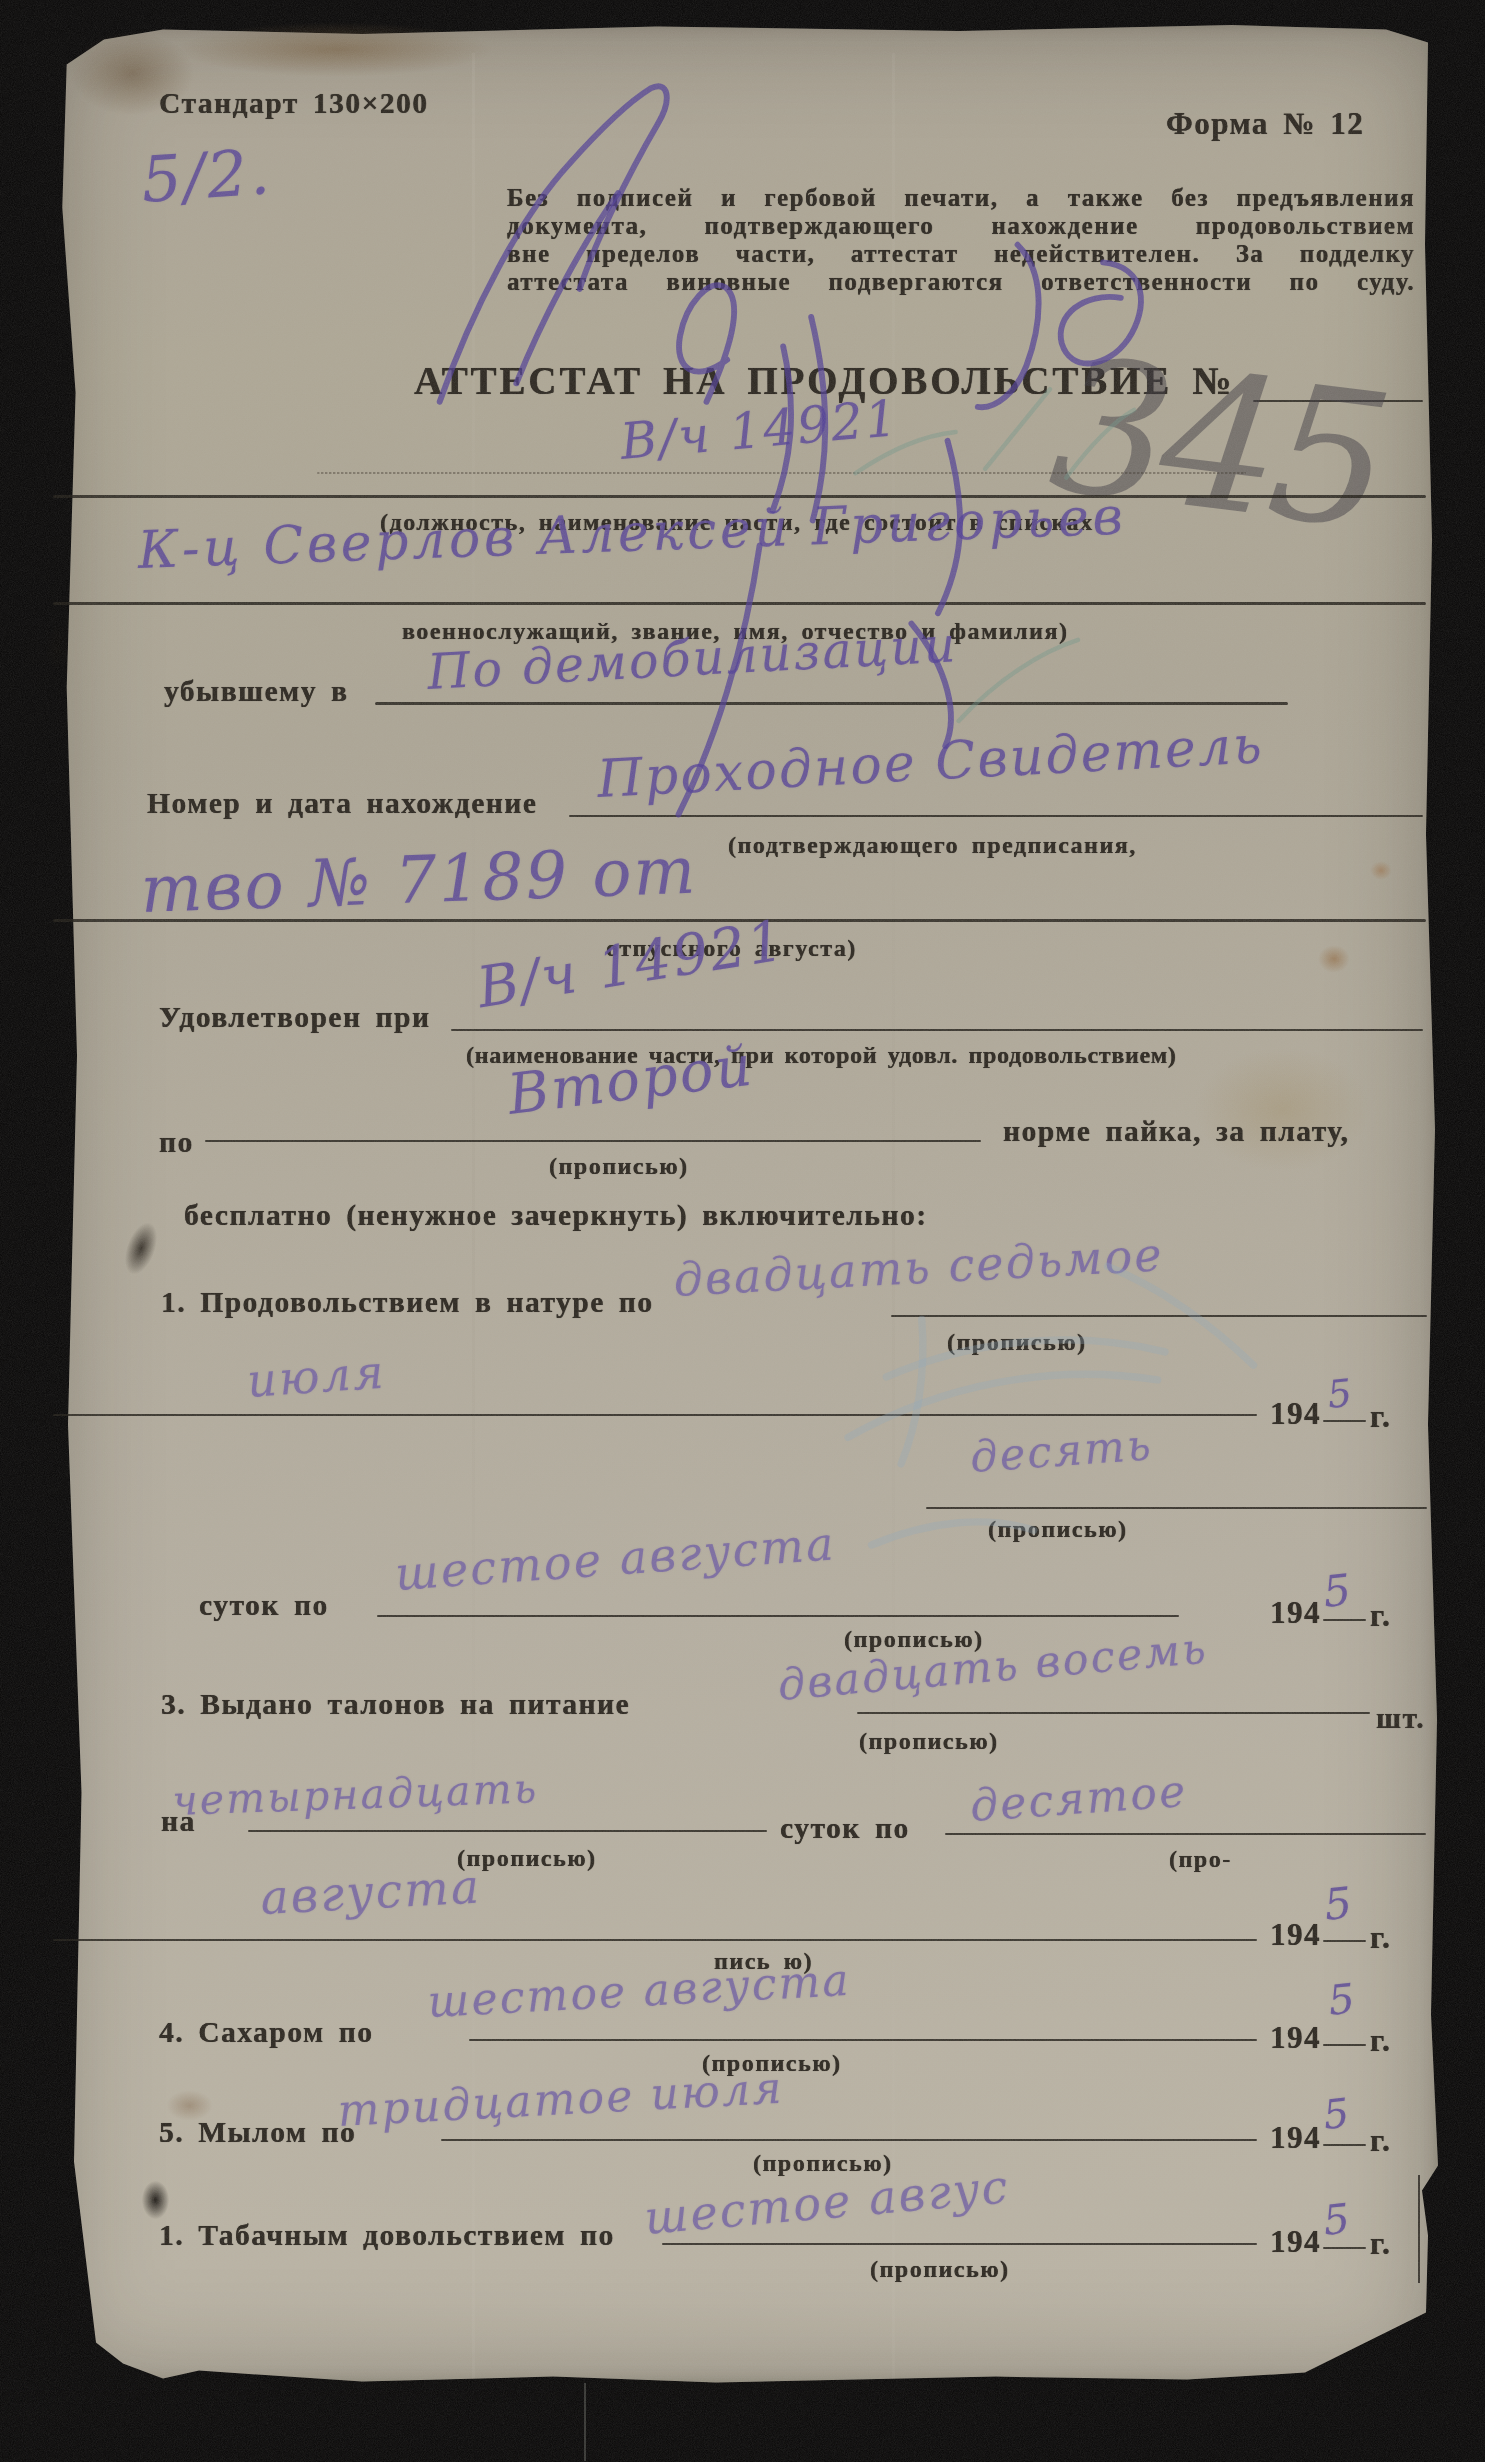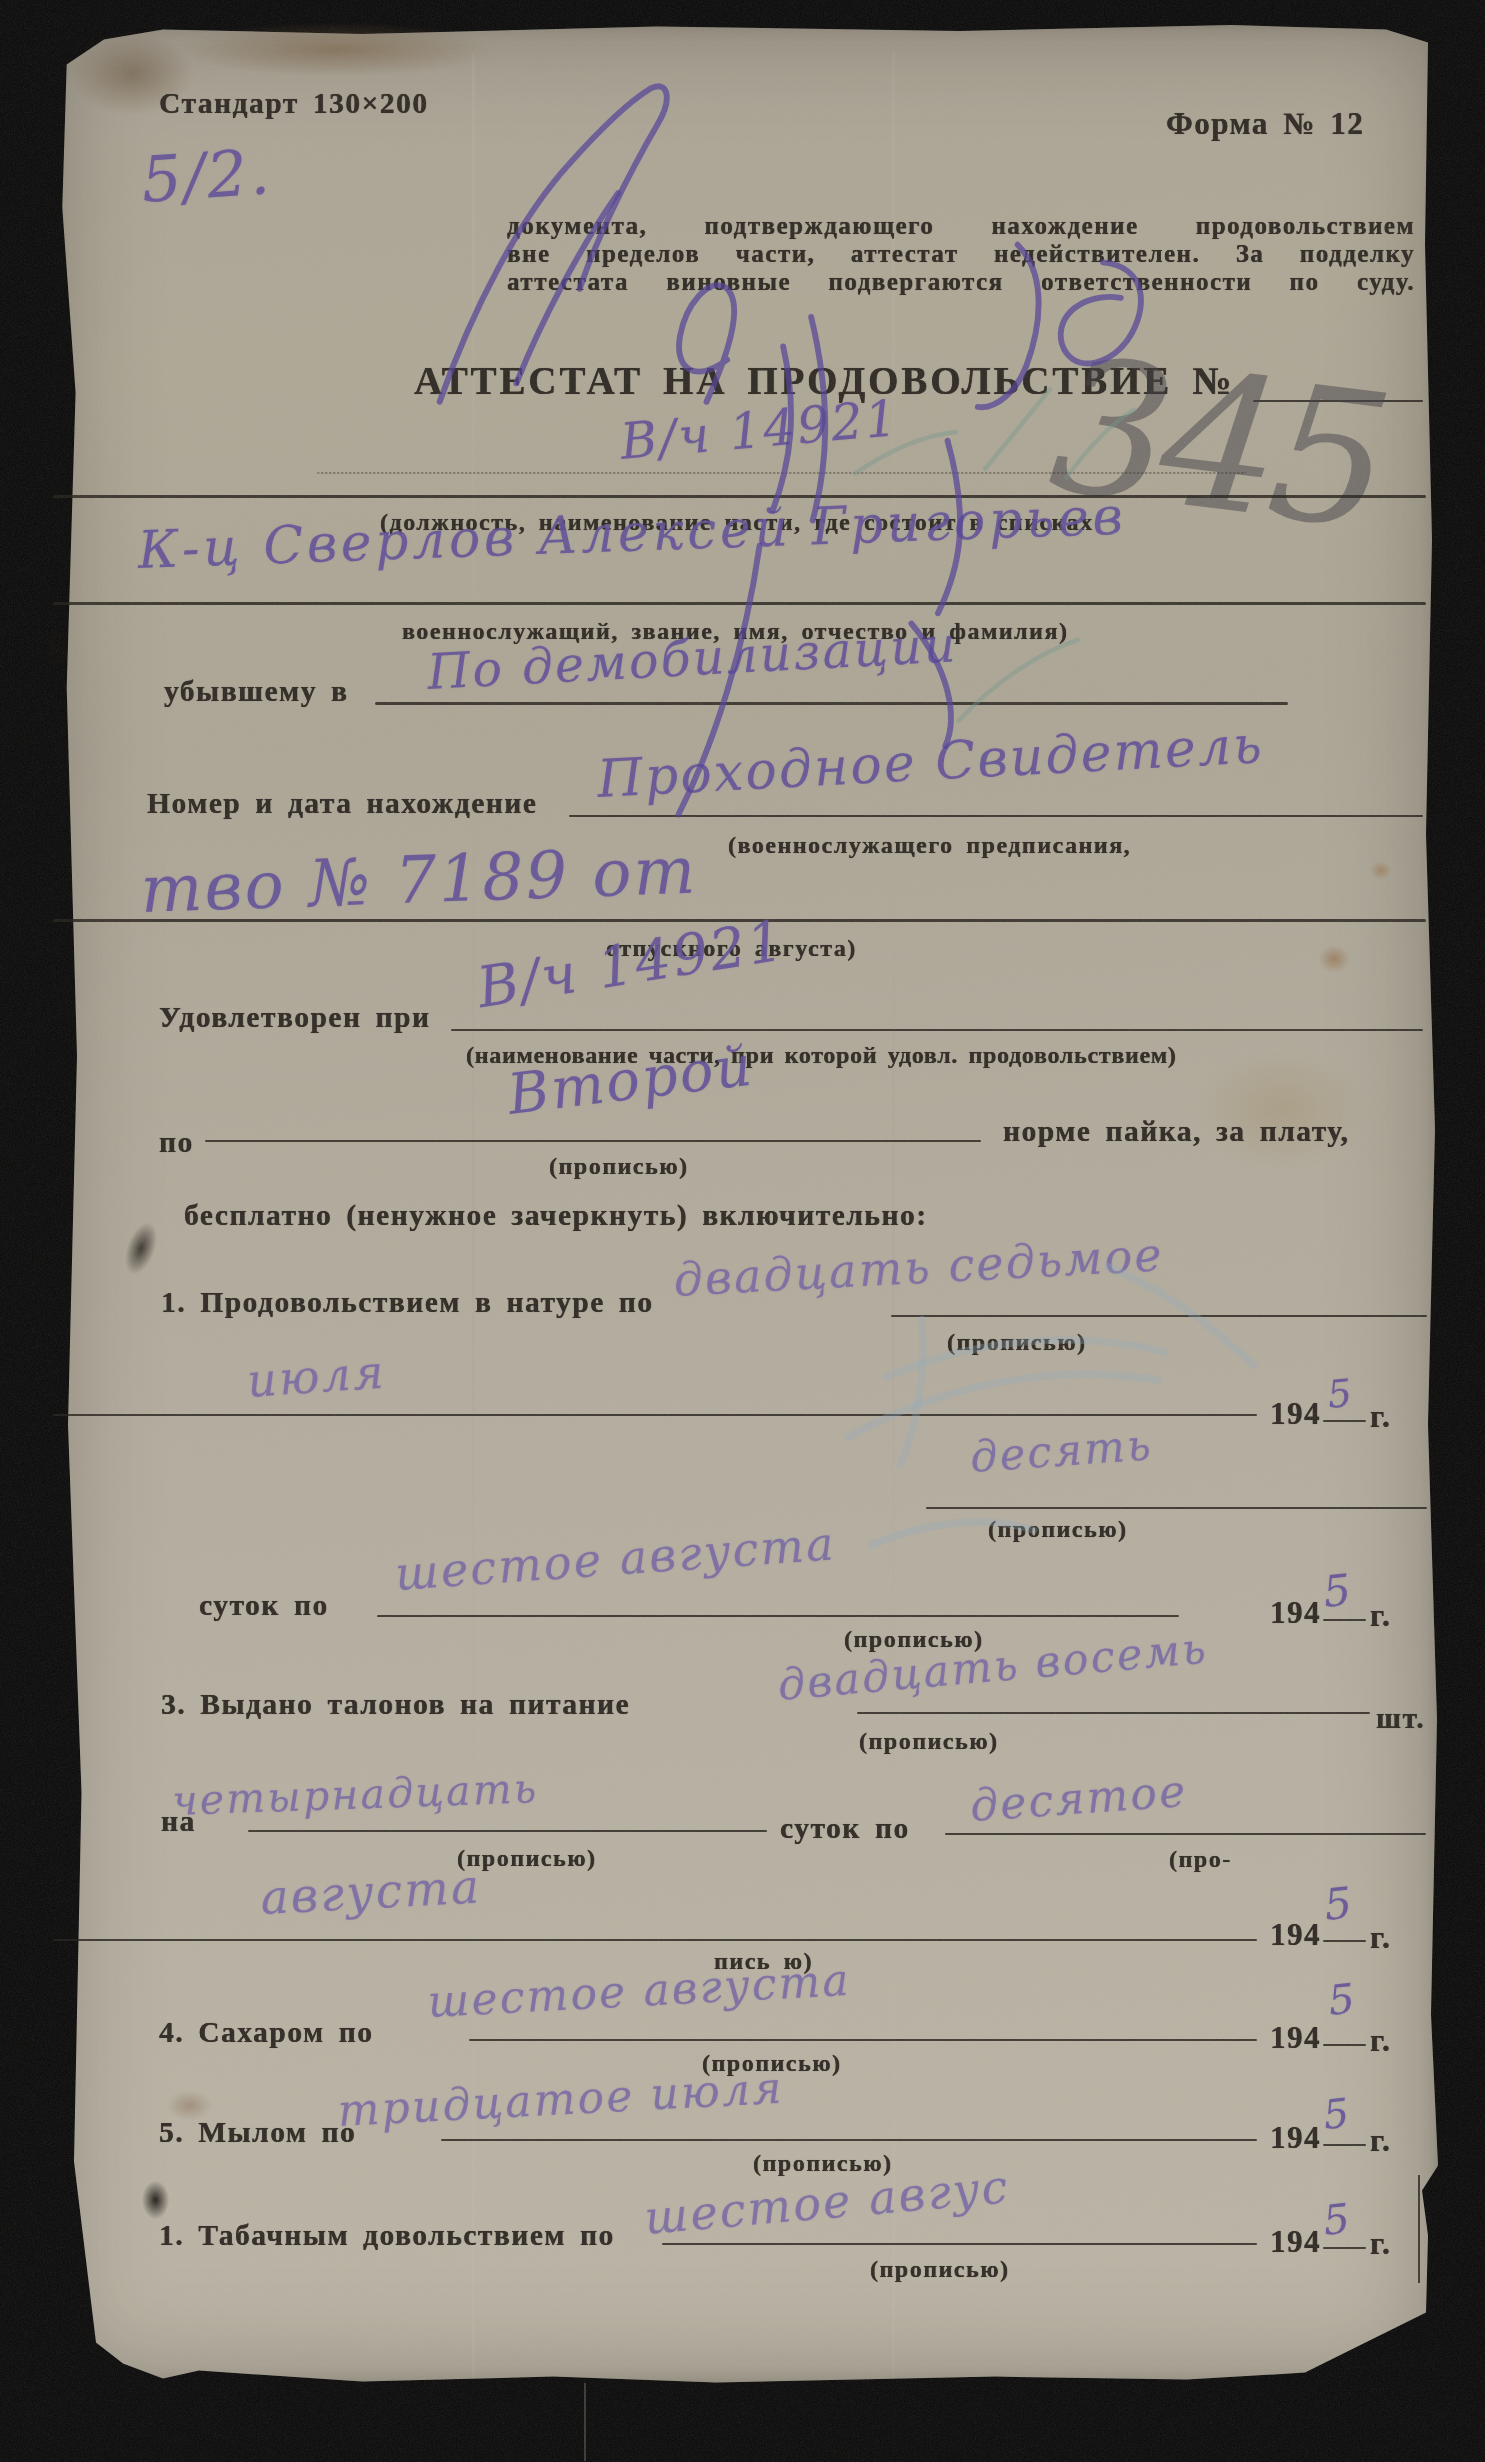--- a/index.html
+++ b/index.html
@@ -59,20 +59,21 @@
   <div class="stain" style="left:166px;top:2090px;width:47px;height:31px;background:radial-gradient(ellipse at center,rgba(120,90,60,.4),rgba(120,90,60,0) 70%)"></div>
   <div class="stain" style="left:142px;top:2181px;width:26.5px;height:38px;background:radial-gradient(ellipse at center,rgba(18,14,10,.92),rgba(18,14,10,0) 72%)"></div>
   <div class="stain" style="left:127px;top:1221px;width:28px;height:55px;background:radial-gradient(ellipse at center,rgba(28,22,16,.8),rgba(28,22,16,0) 70%);transform:rotate(20deg)"></div>
   <div class="stain" style="left:46px;top:625px;width:22px;height:46px;background:radial-gradient(ellipse at center,rgba(10,8,6,.9),rgba(10,8,6,0) 75%)"></div>
   <div class="scratch" style="left:584px;top:2383px;width:2.2px;height:78px"></div>
 
   <div class="p lbl" style="left:159px;top:87px">Стандарт 130×200</div>
   <div class="p lbl" style="left:1166px;top:106px;font-size:31px">Форма № 12</div>
   <div class="hw" style="left:144px;top:144px;font-size:63px;transform:rotate(-4deg)">5/2.</div>
 
+  <div class="p warn" style="left:507px;top:184px">Без подписей и гербовой печати, а также без предъявления</div>
   <div class="p warn" style="left:507px;top:212px">документа, подтверждающего нахождение продовольствием</div>
   <div class="p warn" style="left:507px;top:240px">вне пределов части, аттестат недействителен. За подделку</div>
   <div class="p warn" style="left:507px;top:268px">аттестата виновные подвергаются ответственности по суду.</div>
 
   <div class="p title" style="left:414px;top:358px">АТТЕСТАТ НА ПРОДОВОЛЬСТВИЕ №</div>
   <div class="rule thin" style="left:1253px;top:400px;width:170px"></div>
   <div class="pencil" style="left:1053px;top:335px;font-size:186px;transform:rotate(7deg);letter-spacing:-8.8px">345</div>
 
   <div class="hw" style="left:623px;top:413px;font-size:50px;transform:rotate(-5deg)">В/ч 14921</div>
   <div class="rule dotted" style="left:317px;top:472px;width:929px"></div>
@@ -83,21 +84,21 @@
   <div class="rule" style="left:53px;top:602px;width:1373px"></div>
   <div class="p cap" style="left:402px;top:618px">военнослужащий, звание, имя, отчество и фамилия)</div>
 
   <div class="hw" style="left:429px;top:644px;font-size:49px;transform:rotate(-3deg)">По демобилизации</div>
   <div class="p lbl" style="left:164px;top:675px">убывшему в</div>
   <div class="rule" style="left:375px;top:702px;width:913px"></div>
 
   <div class="hw" style="left:599px;top:749px;font-size:52px;transform:rotate(-3deg)">Проходное Свидетель</div>
   <div class="p lbl" style="left:147px;top:787px">Номер и дата нахождение</div>
   <div class="rule thin" style="left:569px;top:815px;width:854px"></div>
-  <div class="p cap" style="left:728px;top:832px">(военнослужащего предписания,</div>
+  <div class="p cap" style="left:728px;top:832px">(подтверждающего предписания,</div>
   <div class="hw" style="left:142px;top:852px;font-size:65px;transform:rotate(-2deg)">тво № 7189 от</div>
   <div class="rule" style="left:53px;top:919px;width:1373px"></div>
   <div class="p cap" style="left:606px;top:935px">отпускного августа)</div>
 
   <div class="hw" style="left:483px;top:955px;font-size:56px;transform:rotate(-9deg)">В/ч 14921</div>
   <div class="p lbl" style="left:159px;top:1001px">Удовлетворен при</div>
   <div class="rule thin" style="left:451px;top:1029px;width:972px"></div>
   <div class="p cap" style="left:466px;top:1042px;letter-spacing:0.7px;word-spacing:3.7px">(наименование части, при которой удовл. продовольствием)</div>
 
   <div class="hw" style="left:512px;top:1062px;font-size:56px;transform:rotate(-7deg)">Второй</div>

